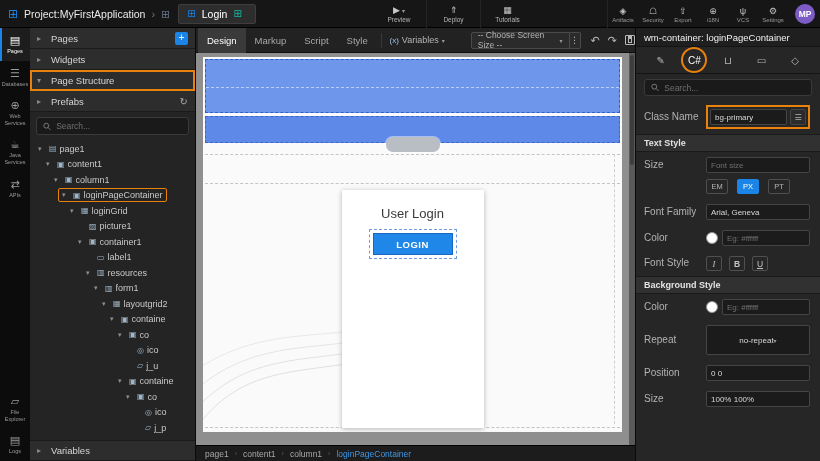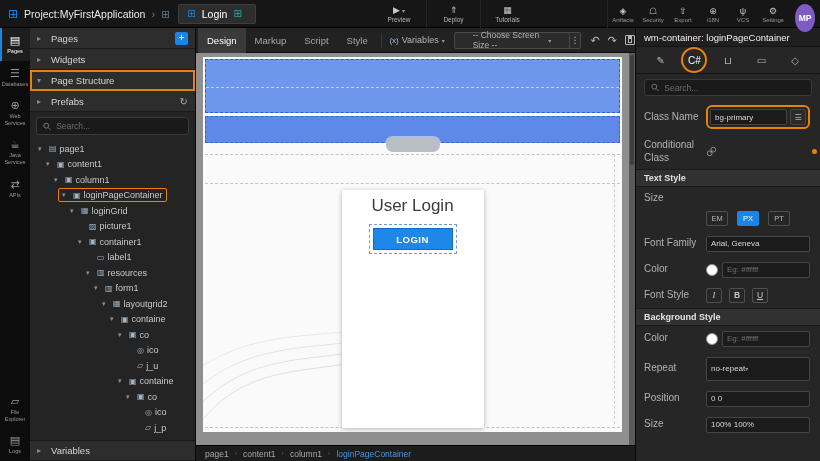--- a/index.html
+++ b/index.html
@@ -22,21 +22,21 @@
   .tb-action:first-of-type{border-left:none}
   .tb-action-top{display:flex;align-items:center;gap:2px}
   .tb-action-icon{font-size:9px;line-height:10px}
   .caret-glyph{display:none;font-size:6px;color:#9a9a9a}
   .tb-action.caret .caret-glyph{display:inline}
   .tb-action-label{font-size:6.5px;color:#b5b5b5}
   .tb-utils{position:absolute;right:32px;top:0;height:28px;display:flex;align-items:stretch;border-left:1px solid #242424}
   .tb-util{width:30px;display:flex;flex-direction:column;align-items:center;justify-content:center;gap:1px;color:#c2c2c2;cursor:pointer}
   .tb-util-icon{font-size:9px;line-height:10px}
   .tb-util-label{font-size:6px;color:#999}
-  .avatar{position:absolute;right:5px;top:4px;width:20px;height:28px;border-radius:50%;background:#7d5cc6;color:#fff;font-size:8.5px;font-weight:bold;display:flex;align-items:center;justify-content:center;cursor:pointer}
+  .avatar{position:absolute;right:5px;top:4px;width:20px;height:20px;border-radius:50%;background:#7d5cc6;color:#fff;font-size:8.5px;font-weight:bold;display:flex;align-items:center;justify-content:center;cursor:pointer}
 
   
   .left-rail{position:absolute;top:28px;left:0;width:30px;bottom:0;background:#0c0c0c;display:flex;flex-direction:column}
   .rail-group{display:flex;flex-direction:column}
   .rail-spacer{flex:1}
   .rail-item{display:flex;flex-direction:column;align-items:center;gap:2px;padding:7px 1px 6px;color:#9a9a9a;cursor:pointer}
   .rail-icon{font-size:11px;line-height:11px}
   .rail-label{font-size:5.5px;line-height:1.2;text-align:center}
   .rail-item.active{background:#1d1d1d;color:#fff;box-shadow:inset 2px 0 0 #1b84e7}
 
@@ -66,40 +66,40 @@
   
   .canvas{position:absolute;top:28px;left:196px;width:439px;bottom:0;display:flex;flex-direction:column;background:#8f8f8f}
   .canvas-toolbar{height:25px;flex:none;background:#222;border-bottom:1px solid #0d0d0d;display:flex;align-items:center;padding-left:2px}
   .c-tabs{display:flex;height:25px}
   .c-tab{height:25px;display:flex;align-items:center;padding:0 9px;color:#a8a8a8;font-size:9.5px;cursor:pointer}
   .c-tab.active{background:#3a3a3a;color:#fff}
   .c-sep{width:1px;height:15px;background:#383838;margin:0 4px}
   .c-vars{display:flex;align-items:center;gap:3px;color:#b5b5b5;font-size:9px;margin-left:4px;cursor:pointer}
   .bind-glyph{font-size:8px;color:#9fc0e8}
   .caret-sm{font-size:6px;color:#9a9a9a}
-  .c-screen{margin-left:9px;height:17px;border:1px solid #4a4a4a;background:#2b2b2b;color:#b5b5b5;font-size:8.5px;display:flex;align-items:center;gap:6px;padding:0 18px;border-radius:2px 0 0 2px;cursor:pointer}
+  .c-screen{margin-left:26px;height:17px;border:1px solid #4a4a4a;background:#2b2b2b;color:#b5b5b5;font-size:8.5px;display:flex;align-items:center;gap:6px;padding:0 6px;border-radius:2px 0 0 2px;cursor:pointer}
   .c-dots{height:17px;width:13px;border:1px solid #4a4a4a;border-left:none;border-radius:0 2px 2px 0;background:#2b2b2b;color:#b5b5b5;font-size:9px;display:flex;align-items:center;justify-content:center;cursor:pointer}
   .c-icons{margin-left:10px;display:flex;align-items:center;gap:8px;color:#b8b8b8}
   .c-icon{font-size:11px;cursor:pointer}
   .save-icon{width:10px;height:10px;border:1px solid #b8b8b8;border-radius:1px;position:relative;cursor:pointer}
   .save-icon::before{content:"";position:absolute;top:0;left:2px;right:2px;height:3px;background:#b8b8b8}
   .save-icon::after{content:"";position:absolute;bottom:1px;left:2px;right:2px;height:3px;border:1px solid #b8b8b8}
 
   .workspace{flex:1;position:relative;overflow:hidden}
   .page{position:absolute;left:7px;right:13px;top:4px;bottom:13px;background:#fafafa;overflow:hidden}
   .band1{position:absolute;left:2px;right:2px;top:2px;height:54px;background:#6e96ea;border:1px dashed #2e5fd0}
   .band1::after{content:"";position:absolute;left:0;right:0;top:27px;border-top:1px dashed rgba(255,255,255,.55)}
   .band2{position:absolute;left:2px;right:2px;top:59px;height:27px;background:#5e89e8;border:1px dashed #3a67cf}
   .pill{position:absolute;left:50%;transform:translateX(-50%);top:80px;width:54px;height:15px;background:#b9bdc4;border-radius:7px;box-shadow:0 0 0 1px rgba(255,255,255,.45)}
   .guide{position:absolute;left:2px;right:2px;border-top:1px dashed #c4c4c4}
   .g1{top:97px}.g2{top:126px}.gb{bottom:4px}
   .vguide{position:absolute;right:7px;top:97px;bottom:8px;border-left:1px dashed #cfcfcf}
   .waves{position:absolute;left:0;bottom:0;pointer-events:none}
   .login-card{position:absolute;left:50%;transform:translateX(-50%);top:133px;width:142px;height:238px;background:#fff;box-shadow:0 1px 5px rgba(0,0,0,.28)}
-  .login-title{padding-top:6px;text-align:center;font-size:17px;color:#3a3a3a}
+  .login-title{padding-top:16px;text-align:center;font-size:13px;color:#3a3a3a}
   .form-zone{margin:27px 11px 0;border:1px dashed #d0d0d0;padding:8px 6px}
   .input-row{border:1px dashed #d6d6d6;padding:2px;margin-bottom:11px}
   .input-group{display:flex;height:19px;border:1px solid #cfcfcf;background:#fff}
   .input-icon{width:17px;flex:none;background:#f3f3f3;border-right:1px solid #d8d8d8;display:flex;align-items:center;justify-content:center}
   .input-group input{flex:1;min-width:0;border:none;outline:none;font-size:8px;color:#444;padding:0 3px;background:#fff}
   .input-group input::placeholder{color:#a8a8a8}
   .remember-row{border:1px dashed #dcdcdc;padding:3px 2px;display:flex;align-items:center;gap:4px;color:#9a9a9a;font-size:8px;cursor:pointer}
   .checkbox{width:9px;height:9px;border:1px solid #b5b5b5;background:#fff;flex:none;cursor:pointer}
   .btn-wrap{width:88px;margin:8px auto 0;border:1px dashed #6f9ae2;padding:3px}
   .login-btn{display:block;width:100%;height:22px;background:#1f87e8;color:#fff;border:1px solid #1668c0;font-size:9.5px;font-weight:bold;letter-spacing:.5px;cursor:pointer;font-family:inherit}
@@ -119,33 +119,33 @@
   .rp-tabs{flex:none;height:27px;display:flex;align-items:center;justify-content:space-around;border-bottom:1px solid #141414;padding:0 8px}
   .rp-tab{width:22px;height:22px;display:flex;align-items:center;justify-content:center;color:#b5b5b5;cursor:pointer;border-radius:50%;font-size:10px}
   .rp-tab .glyph{font-size:10px}
   .rp-tab.active{box-shadow:0 0 0 2px #e8820c;color:#fff}
   .rp-search{flex:none;margin:5px 8px 4px;height:17px;background:#1a1a1a;border:1px solid #3a3a3a;border-radius:3px;display:flex;align-items:center;gap:5px;padding:0 6px}
   .rp-row{display:flex;align-items:center;gap:6px;padding:5px 10px 5px 8px;position:relative}
   .rp-label{width:56px;flex:none;font-size:10px;color:#b2b2b2;line-height:1.25}
   .ctl{flex:1;display:flex;align-items:center;gap:4px;min-width:0}
   .rp-input{flex:1;min-width:0;height:16px;background:#1b1b1b;border:1px solid #454545;border-radius:2px;color:#d8d8d8;font-size:8px;padding:0 4px;outline:none;font-family:inherit}
   .rp-input::placeholder{color:#6f6f6f}
-  .orange-wrap{display:flex;align-items:center;gap:3px;border:2px solid #e8820c;border-radius:6px;padding:2px;flex:1;min-width:0}
+  .orange-wrap{display:flex;align-items:center;gap:3px;border:2px solid #e8820c;border-radius:0;padding:2px;flex:1;min-width:0}
   .icon-btn{width:16px;height:16px;flex:none;border:1px solid #454545;border-radius:2px;background:#2b2b2b;color:#b5b5b5;font-size:8px;display:flex;align-items:center;justify-content:center;cursor:pointer}
   .orange-dot{position:absolute;right:3px;top:50%;margin-top:-3px;width:5px;height:5px;border-radius:50%;background:#e8820c}
   .rp-sec{flex:none;height:18px;background:#313131;display:flex;align-items:center;padding:0 8px;color:#e2e2e2;font-size:9px;font-weight:bold;border-top:1px solid #1a1a1a;border-bottom:1px solid #1a1a1a}
   .rp-row.units{padding-left:70px;padding-top:1px}
   .unit-btn{width:22px;height:15px;border:1px solid #4f4f4f;background:#262626;color:#b5b5b5;font-size:7.5px;display:flex;align-items:center;justify-content:center;border-radius:2px;margin-right:3px;cursor:pointer}
   .unit-btn.active{background:#1b84e7;border-color:#1b84e7;color:#fff}
   .swatch{width:12px;height:12px;border-radius:50%;background:#fff;border:1px solid #909090;flex:none;cursor:pointer}
   .fs-btn{width:16px;height:15px;border:1px solid #4f4f4f;background:#262626;color:#c5c5c5;font-size:8.5px;display:flex;align-items:center;justify-content:center;border-radius:2px;margin-right:3px;cursor:pointer}
   .fs-btn:nth-of-type(1){font-style:italic;font-family:"Liberation Serif",serif}
   .fs-btn:nth-of-type(2){font-weight:bold}
   .fs-btn:nth-of-type(3){text-decoration:underline}
-  .rp-select{flex:1;min-width:0;height:24px;background:#1b1b1b;border:1px solid #454545;border-radius:2px;color:#d8d8d8;font-size:8px;padding:0 4px;display:flex;align-items:center;justify-content:flex-start;cursor:pointer}
+  .rp-select{flex:1;min-width:0;height:30px;background:#1b1b1b;border:1px solid #454545;border-radius:2px;color:#d8d8d8;font-size:8px;padding:0 4px;display:flex;align-items:center;justify-content:center;cursor:pointer}
   .link-icon{flex:none;cursor:pointer}
 </style>
 </head>
 <body>
 
 <div class="app">
 
   <header class="topbar">
     <div class="tb-left">
       <span class="grid-icon">⊞</span>
@@ -589,36 +589,28 @@
     </div>
 
     <div class="rp-row">
       <span class="rp-label">Class Name</span>
       <div class="orange-wrap">
         <input class="rp-input" value="bg-primary" style="">
         <span class="icon-btn">☰</span>
       </div>
     </div>
 
-    <div class="rp-row">
-      <span class="rp-label">Conditional Class</span>
-      <div class="ctl">
-        <svg class="link-icon" width="11" height="11" viewBox="0 0 12 12" fill="none" stroke="#9a9a9a">
-            <circle cx="4" cy="8" r="2.6"></circle>
-            <circle cx="8" cy="4" r="2.6"></circle>
-            <line x1="5" y1="7" x2="7" y2="5"></line>
-          </svg>
-      </div>
-      <span class="orange-dot"></span>
-    </div>
 
     <div class="rp-sec">Text Style</div>
 
     <div class="rp-row">
       <span class="rp-label">Size</span>
+      <div class="ctl">
+        <input class="rp-input" placeholder="Font size" style="">
+      </div>
     </div>
 
     <div class="rp-row units">
 
         <span class="unit-btn">EM</span>
 
         <span class="unit-btn active">PX</span>
 
         <span class="unit-btn">PT</span>
       </div>

